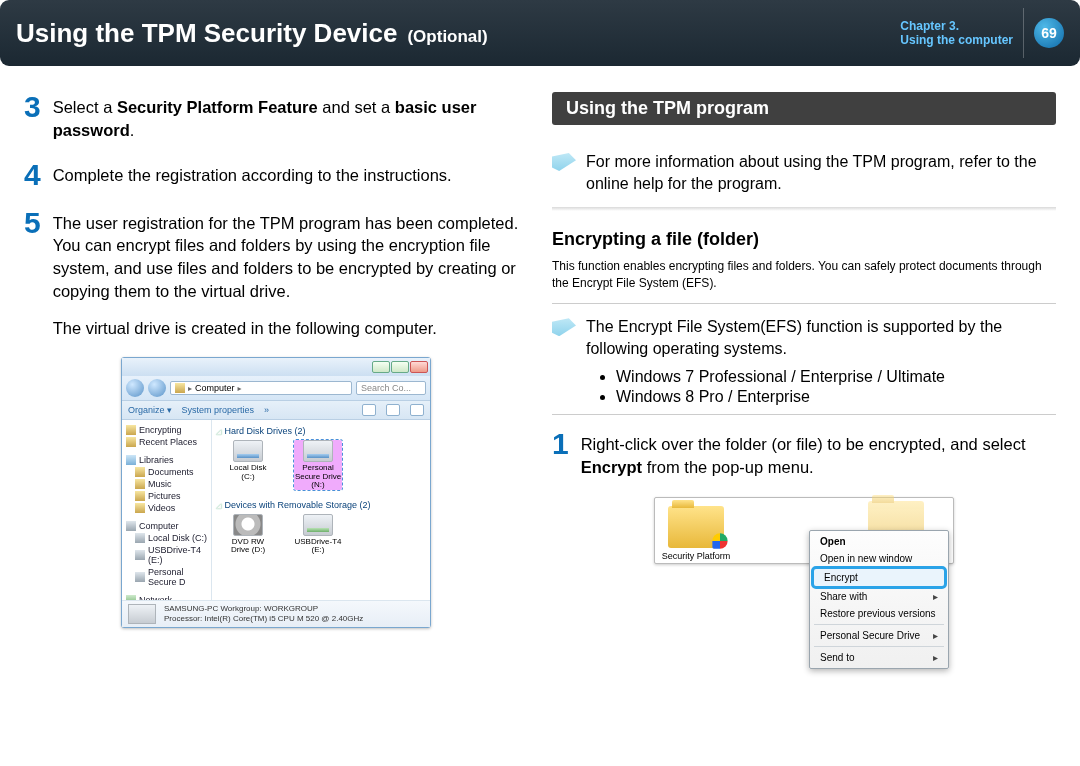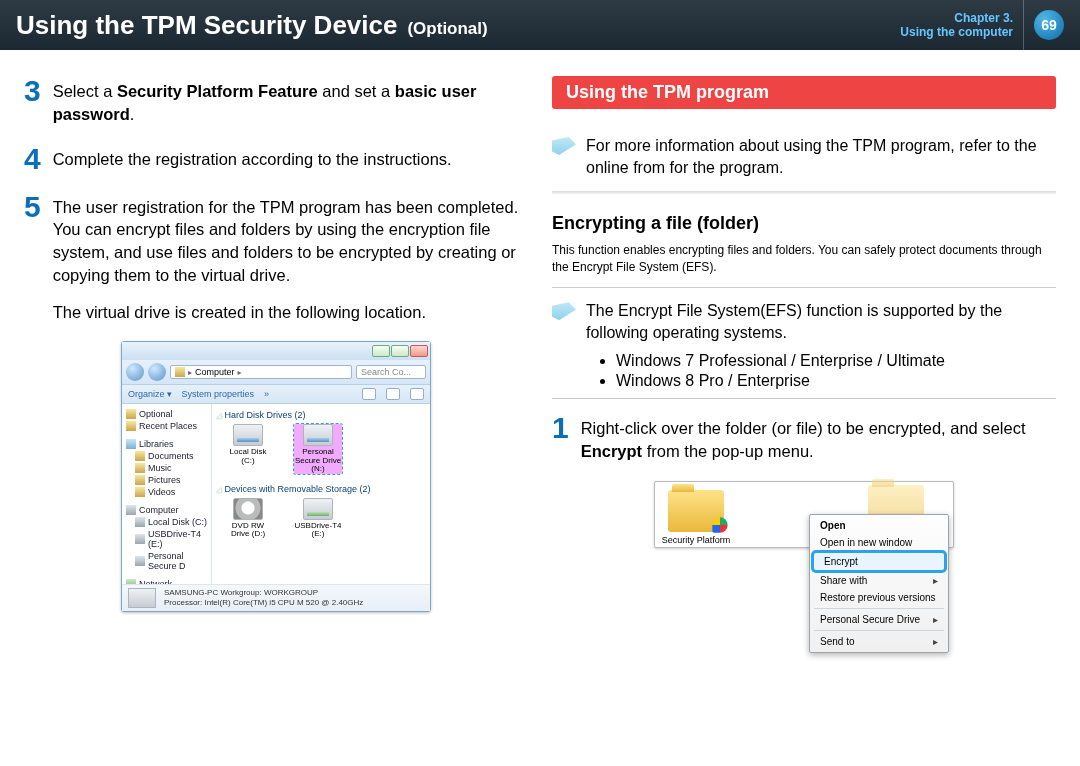--- a/index.html
+++ b/index.html
@@ -13,28 +13,29 @@
     position: relative;
   }
 
   
   .hdr {
     display: flex;
     align-items: center;
     justify-content: space-between;
     background: linear-gradient(#2e3a44,#1b2832);
     color: #fff;
-    height: 50px;
+    height: 66px;
     padding: 0 16px;
+    border-radius: 9px;
   }
   .hdr-left { display: flex; align-items: baseline; gap: 10px; }
   .hdr-title { font-size: 26px; font-weight: 700; }
   .hdr-sub   { font-size: 17px; font-weight: 600; }
   .hdr-right { display: flex; align-items: center; gap: 10px; font-size: 12px; }
-  .hdr-chapter { text-align: right; line-height: 1.2; color:#66c6ff; font-weight:600; }
+  .hdr-chapter { text-align: left; line-height: 1.2; color:#66c6ff; font-weight:600; }
   .hdr-page {
     width: 30px; height: 30px; border-radius: 50%;
     display: flex; align-items: center; justify-content: center;
     background: radial-gradient(circle at 35% 30%, #4fb9e8, #0f6aa8);
     color: #fff; font-weight: 700; font-size: 14px;
   }
   .hdr-sep { width:1px; height:50px; background:rgba(255,255,255,.25); }
 
   
   .cols { display:flex; gap: 24px; padding: 26px 24px 10px 24px; }
@@ -42,21 +43,21 @@
 
   .step { display:flex; gap:12px; margin-bottom:18px; font-size:16.5px; line-height:1.38; }
   .step-num { color:#0a6fb8; font-size:30px; font-weight:700; line-height:1; }
   .step-body { padding-top:4px; }
   .b { font-weight:700; }
 
   .step-p2 { margin-top:14px; }
 
   
   .section-bar {
-    background:#ef4444; color:#fff; font-weight:600;
+    background:#404040; color:#fff; font-weight:600;
     border-radius:3px; padding:6px 14px; font-size:18px;
     margin-bottom:22px;
   }
   .note {
     display:flex; gap:10px; font-size:16px; line-height:1.38;
     padding:4px 0 10px 0;
   }
   .note + .sep, .infobox .sep { height:4px;
        background:linear-gradient(rgba(0,0,0,.15),transparent);
        margin:2px 0 14px 0; }
@@ -193,21 +194,21 @@
 
     <div class="step">
       <div class="step-num">4</div>
       <div class="step-body">Complete the registration according to the instructions.</div>
     </div>
 
     <div class="step">
       <div class="step-num">5</div>
       <div class="step-body">
         <div>The user registration for the TPM program has been completed. You can encrypt files and folders by using the encryption file system, and use files and folders to be encrypted by creating or copying them to the virtual drive.</div>
-        <div class="step-p2">The virtual drive is created in the following location.</div>
+        <div class="step-p2">The virtual drive is created in the following computer.</div>
       </div>
     </div>
 
     <div class="win">
       <div class="win-titlebar">
         <div class="tbtn"></div>
         <div class="tbtn"></div>
         <div class="tbtn cl"></div>
       </div>
       <div class="win-loc">
@@ -227,21 +228,21 @@
         <span>»</span>
         <span class="tb-spacer"></span>
         <span class="tb-ico"></span>
         <span class="tb-ico"></span>
         <span class="tb-ico"></span>
       </div>
       <div class="win-body">
         <div class="tree">
           <div class="tree-item">
               <span class="ti-icon"></span>
-              <span>Optional</span>
+              <span>Encrypting</span>
             </div>
           <div class="tree-item">
               <span class="ti-icon"></span>
               <span>Recent Places</span>
             </div>
           <div class="tree-space"></div>
           <div class="tree-item">
               <span class="ti-icon lib"></span>
               <span>Libraries</span>
             </div>
@@ -321,21 +322,21 @@
         </div>
       </div>
     </div>
   </div>
 
   <div class="col">
     <div class="section-bar">Using the TPM program</div>
 
     <div class="note">
       <div class="note-icon"></div>
-      <div>For more information about using the TPM program, refer to the online from for the program.</div>
+      <div>For more information about using the TPM program, refer to the online help for the program.</div>
     </div>
     <div class="sep"></div>
 
     <div class="h3">Encrypting a file (folder)</div>
     <div class="para">This function enables encrypting files and folders. You can safely protect documents through the Encrypt File System (EFS).</div>
 
     <div class="infobox">
       <div class="note" style="padding-bottom:2px">
         <div class="note-icon"></div>
         <div>The Encrypt File System(EFS) function is supported by the following operating systems.</div>

